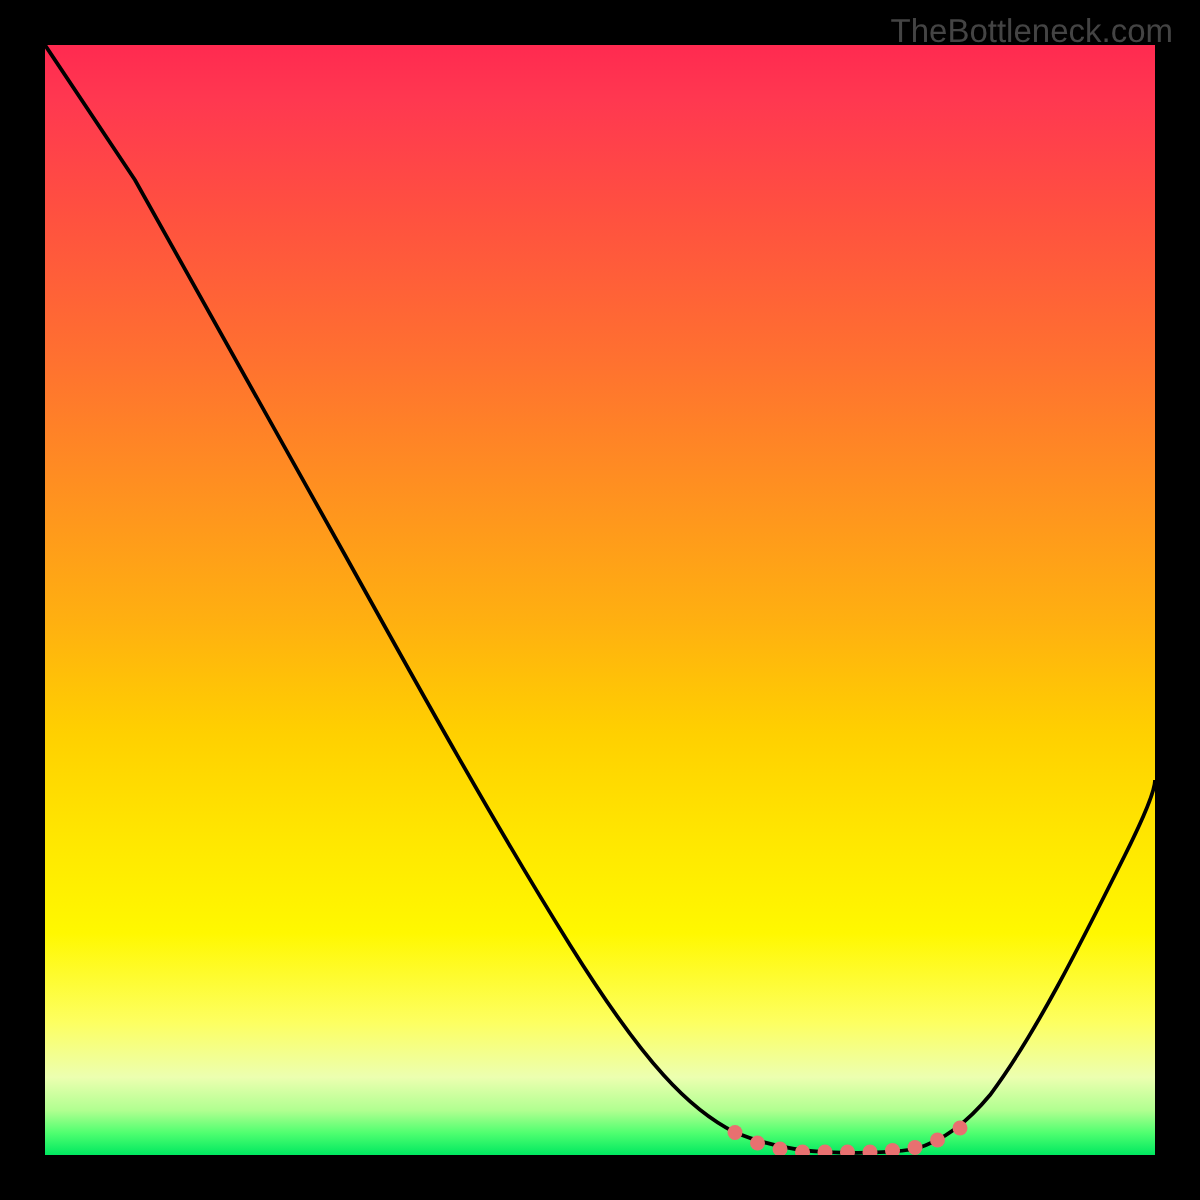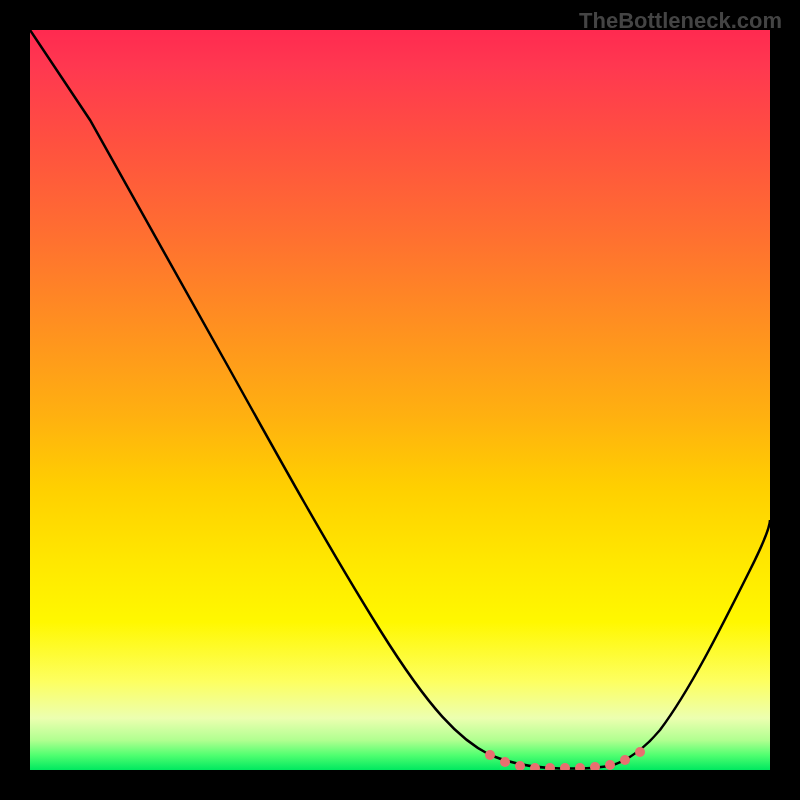--- a/index.html
+++ b/index.html
@@ -13,21 +13,21 @@
       background: #000;
       position: relative;
       font-family: Arial, sans-serif;
     }
     .watermark {
       position: absolute;
       top: 8px;
       right: 18px;
       color: #444;
       font-size: 22px;
-      font-weight: bold;
+      font-weight: normal;
       z-index: 10;
     }
     .chart-container {
       position: absolute;
       top: 30px;
       left: 30px;
       width: 740px;
       height: 740px;
       overflow: hidden;
     }

